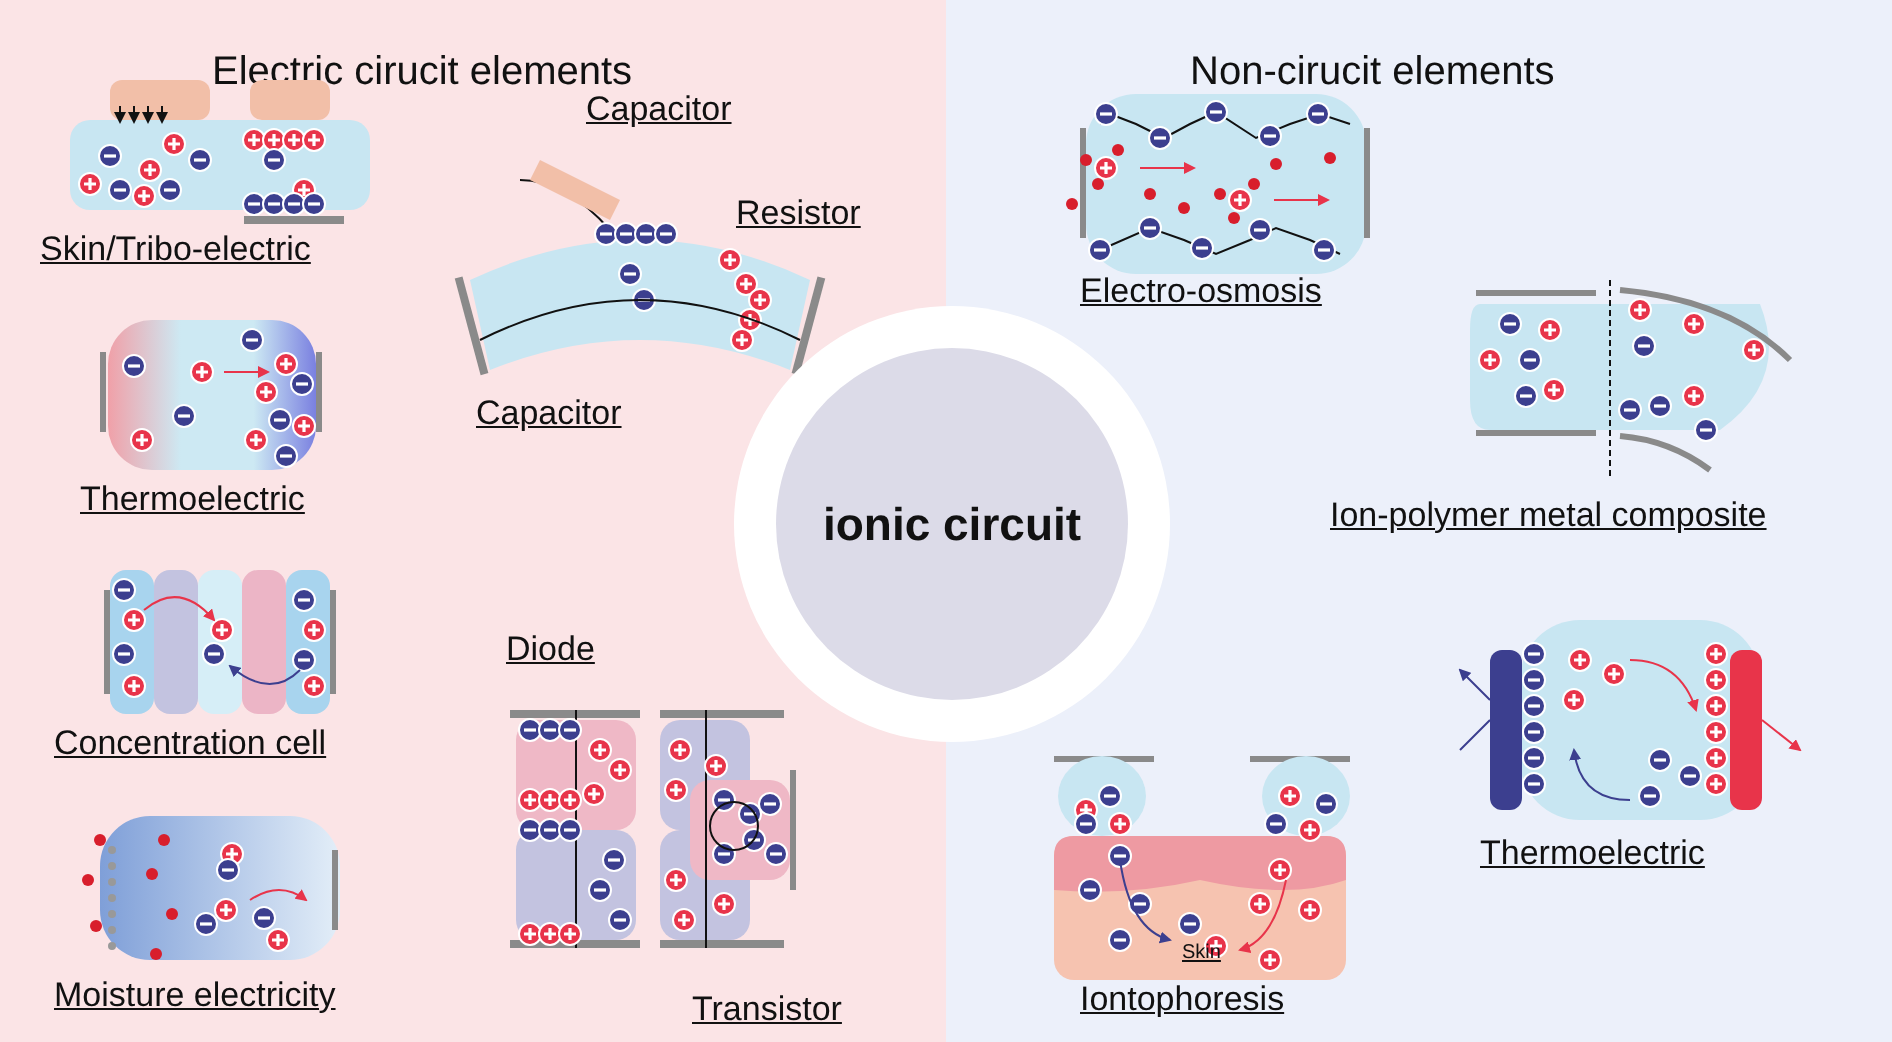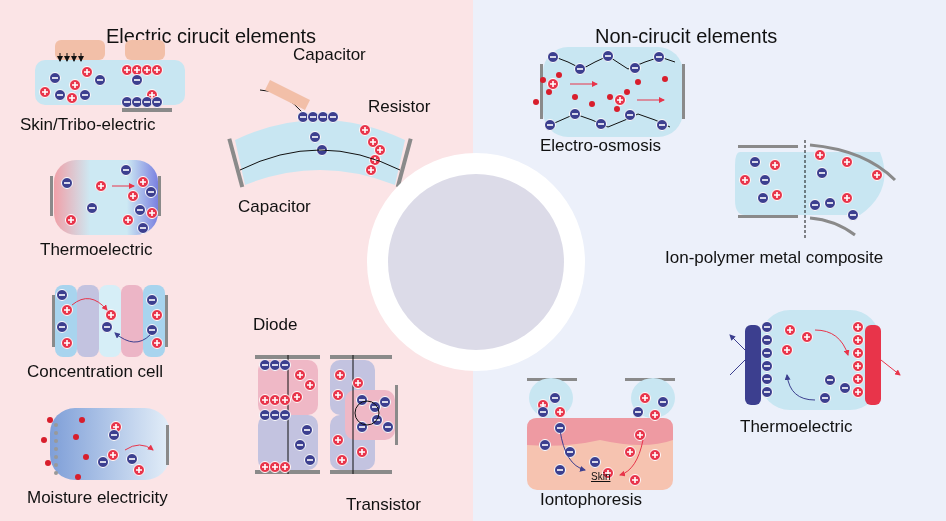--- a/index.html
+++ b/index.html
@@ -1,21 +1,21 @@
 <!DOCTYPE html>
 <html><head>
 <meta charset="utf-8">
 <style>
   html, body { margin:0; padding:0; }
   body { width:946px; height:521px; position:relative; overflow:hidden; font-family:"Liberation Sans", sans-serif; }
   .panel { position:absolute; top:0; height:521px; }
   .panel-left { left:0; width:473px; background:#fbe4e6; }
   .panel-right { left:473px; width:473px; background:#ecf0fa; }
   .section-title { position:absolute; top:5px; font-size:20px; color:#111; white-space:nowrap;margin-top:20px; }
-  .label { position:absolute; font-size:17px; color:#111; white-space:nowrap; }
+  .label { position:absolute; font-size:17px; color:#111; white-space:nowrap;text-decoration:underline; }
   .small-label { position:absolute; font-size:10px; color:#111;text-decoration:underline; }
   svg.fig { position:absolute; overflow:visible; }
   .hub { position:absolute; left:367px; top:153px; width:218px; height:218px; border-radius:50%; background:#fff; }
   .hub-inner { position:absolute; left:21px; top:21px; width:176px; height:176px; border-radius:50%; background:#dcdbe8; display:flex; align-items:center; justify-content:center; text-align:center; }
   .hub-text { font-size:23px; font-weight:bold; line-height:30px; color:#111; }
 </style>
 </head>
 <body>
 
 <div class="panel panel-left"></div>
@@ -228,20 +228,21 @@
     <use href="#an" x="107" y="72"></use>
     <use href="#an" x="133" y="72"></use>
   <circle cx="112" cy="58" r="12" fill="none" stroke="#111"></circle>
 </svg>
 <div class="label" style="left:253px;top:315px">Diode</div>
 <div class="label" style="left:346px;top:495px">Transistor</div>
 
 <div class="hub">
   <div class="hub-inner">
     <div class="hub-text">
+      <div>ionic circuit</div>
     </div>
   </div>
 </div>
 
 <svg class="fig" style="left:535px;top:42px" width="155" height="100">
   <rect x="8" y="5" width="140" height="90" rx="25" fill="#c8e6f2"></rect>
   <rect x="5" y="22" width="3" height="55" fill="#8a8a8a"></rect>
     <rect x="147" y="22" width="3" height="55" fill="#8a8a8a"></rect>
   <path d="M15 20L20 15L33 20L47 27L60 20L73 14L93 27L110 20L125 15L140 20" stroke="#111" fill="none"></path>
   <path d="M15 83L40 72L57 78L73 85L90 78L103 72L120 78L135 85" stroke="#111" fill="none"></path>

